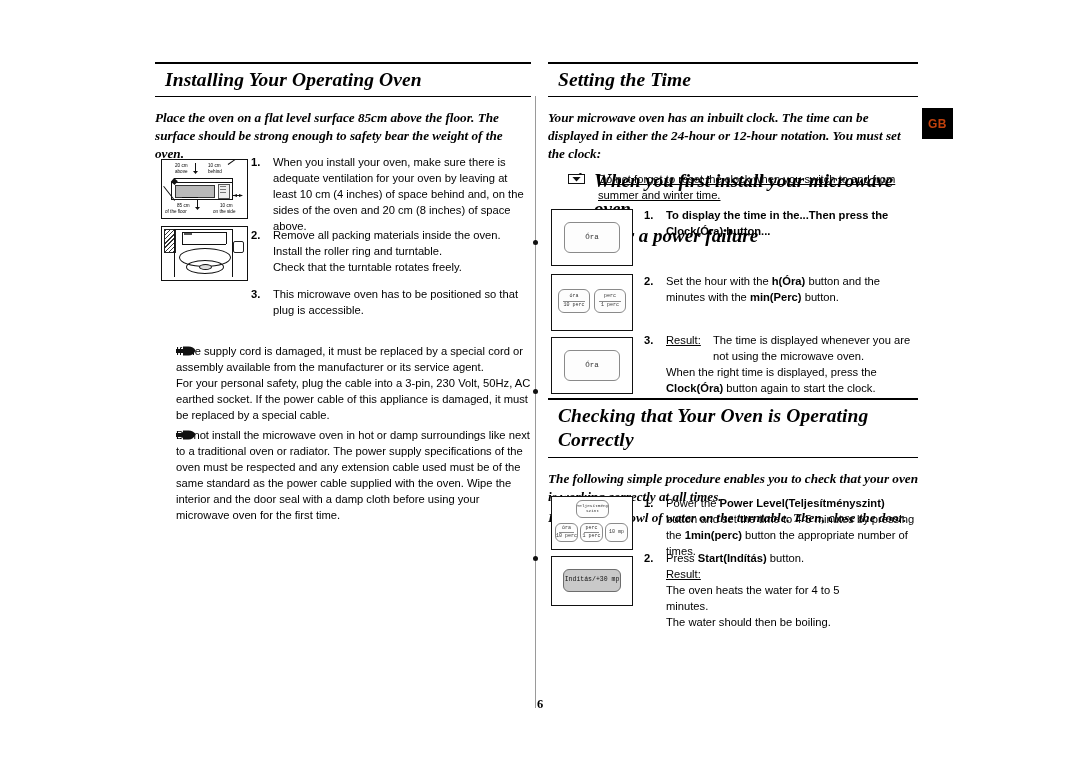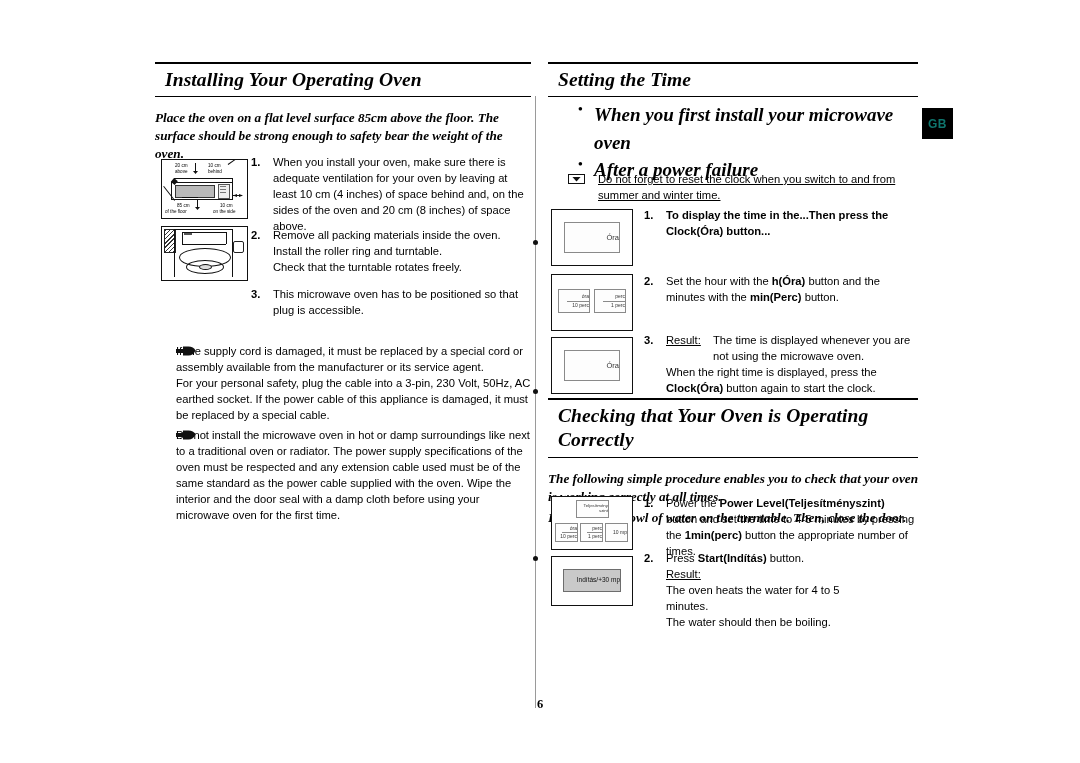--- a/index.html
+++ b/index.html
@@ -140,28 +140,28 @@
 
   
   .panel {
     position: absolute;
     border: 1px solid #111;
     background: #ffffff;
   }
   .key {
     position: absolute;
     border: 1px solid #8a8a8a;
-    border-radius: 0;
+    border-radius: 6px;
     background: #fdfdfd;
     box-sizing: border-box;
-    font-family: Liberation Sans, sans-serif;
+    font-family: Liberation Mono, monospace;
     color: #333;
     display: flex;
     flex-direction: column;
-    align-items: flex-end;
+    align-items: center;
     justify-content: center;
     text-align: center;
     line-height: 1.05;
   }
   .key.shaded { background: #c9c9c9; border-color: #6d6d6d; color: #111; }
   .key .top-lbl { font-size: 5px; }
   .key .div-line {
     width: 72%; height: 1px; background: #8a8a8a; margin: 1px 0;
   }
   .key .bot-lbl { font-size: 5px; }
@@ -207,21 +207,21 @@
   .memo-row .txt { margin-left: 30px; }
 
   
   .gb-badge {
     position: absolute;
     left: 922px;
     top: 108px;
     width: 31px;
     height: 31px;
     background: #000;
-    color: #0f766e;
+    color: #c2410c;
     font-family: "Liberation Sans", sans-serif;
     font-weight: bold;
     font-size: 12px;
     display: flex;
     align-items: center;
     justify-content: center;
     letter-spacing: .5px;
   }
 
   
@@ -350,20 +350,21 @@
         <path d="M0 4 L7 4 L7 1.5 L12.5 1.5 C15.5 1.5 18.5 3 19.5 5.5 C18.5 8.5 15.5 10.5 12.5 10.5 L7 10.5 L7 8 L0 8 Z" fill="#111"></path>
       </svg>
     </span>
     <span class="txt" style="display:block;white-space:pre-line;">Do not install the microwave oven in hot or damp surroundings like next to a traditional oven or radiator. The power supply specifications of the oven must be respected and any extension cable used must be of the same standard as the power cable supplied with the oven. Wipe the interior and the door seal with a damp cloth before using your microwave oven for the first time.</span>
   </div>
 
   <div class="col-right">
 
     <h1 class="sec-head">Setting the Time</h1>
 
+    <p class="intro">Your microwave oven has an inbuilt clock. The time can be displayed in either the 24-hour or 12-hour notation. You must set the clock:</p>
 
     <ul class="bullet-list">
       <li>When you first install your microwave oven</li>
       <li>After a power failure</li>
     </ul>
   </div>
 
   <div class="memo-row body-txt" style="left:568px;top:172px;width:350px;text-decoration:underline;">
     <span class="memo-icon"></span>
     <span class="txt" style="display:block;">Do not forget to reset the clock when you switch to and from summer and winter time.</span>

